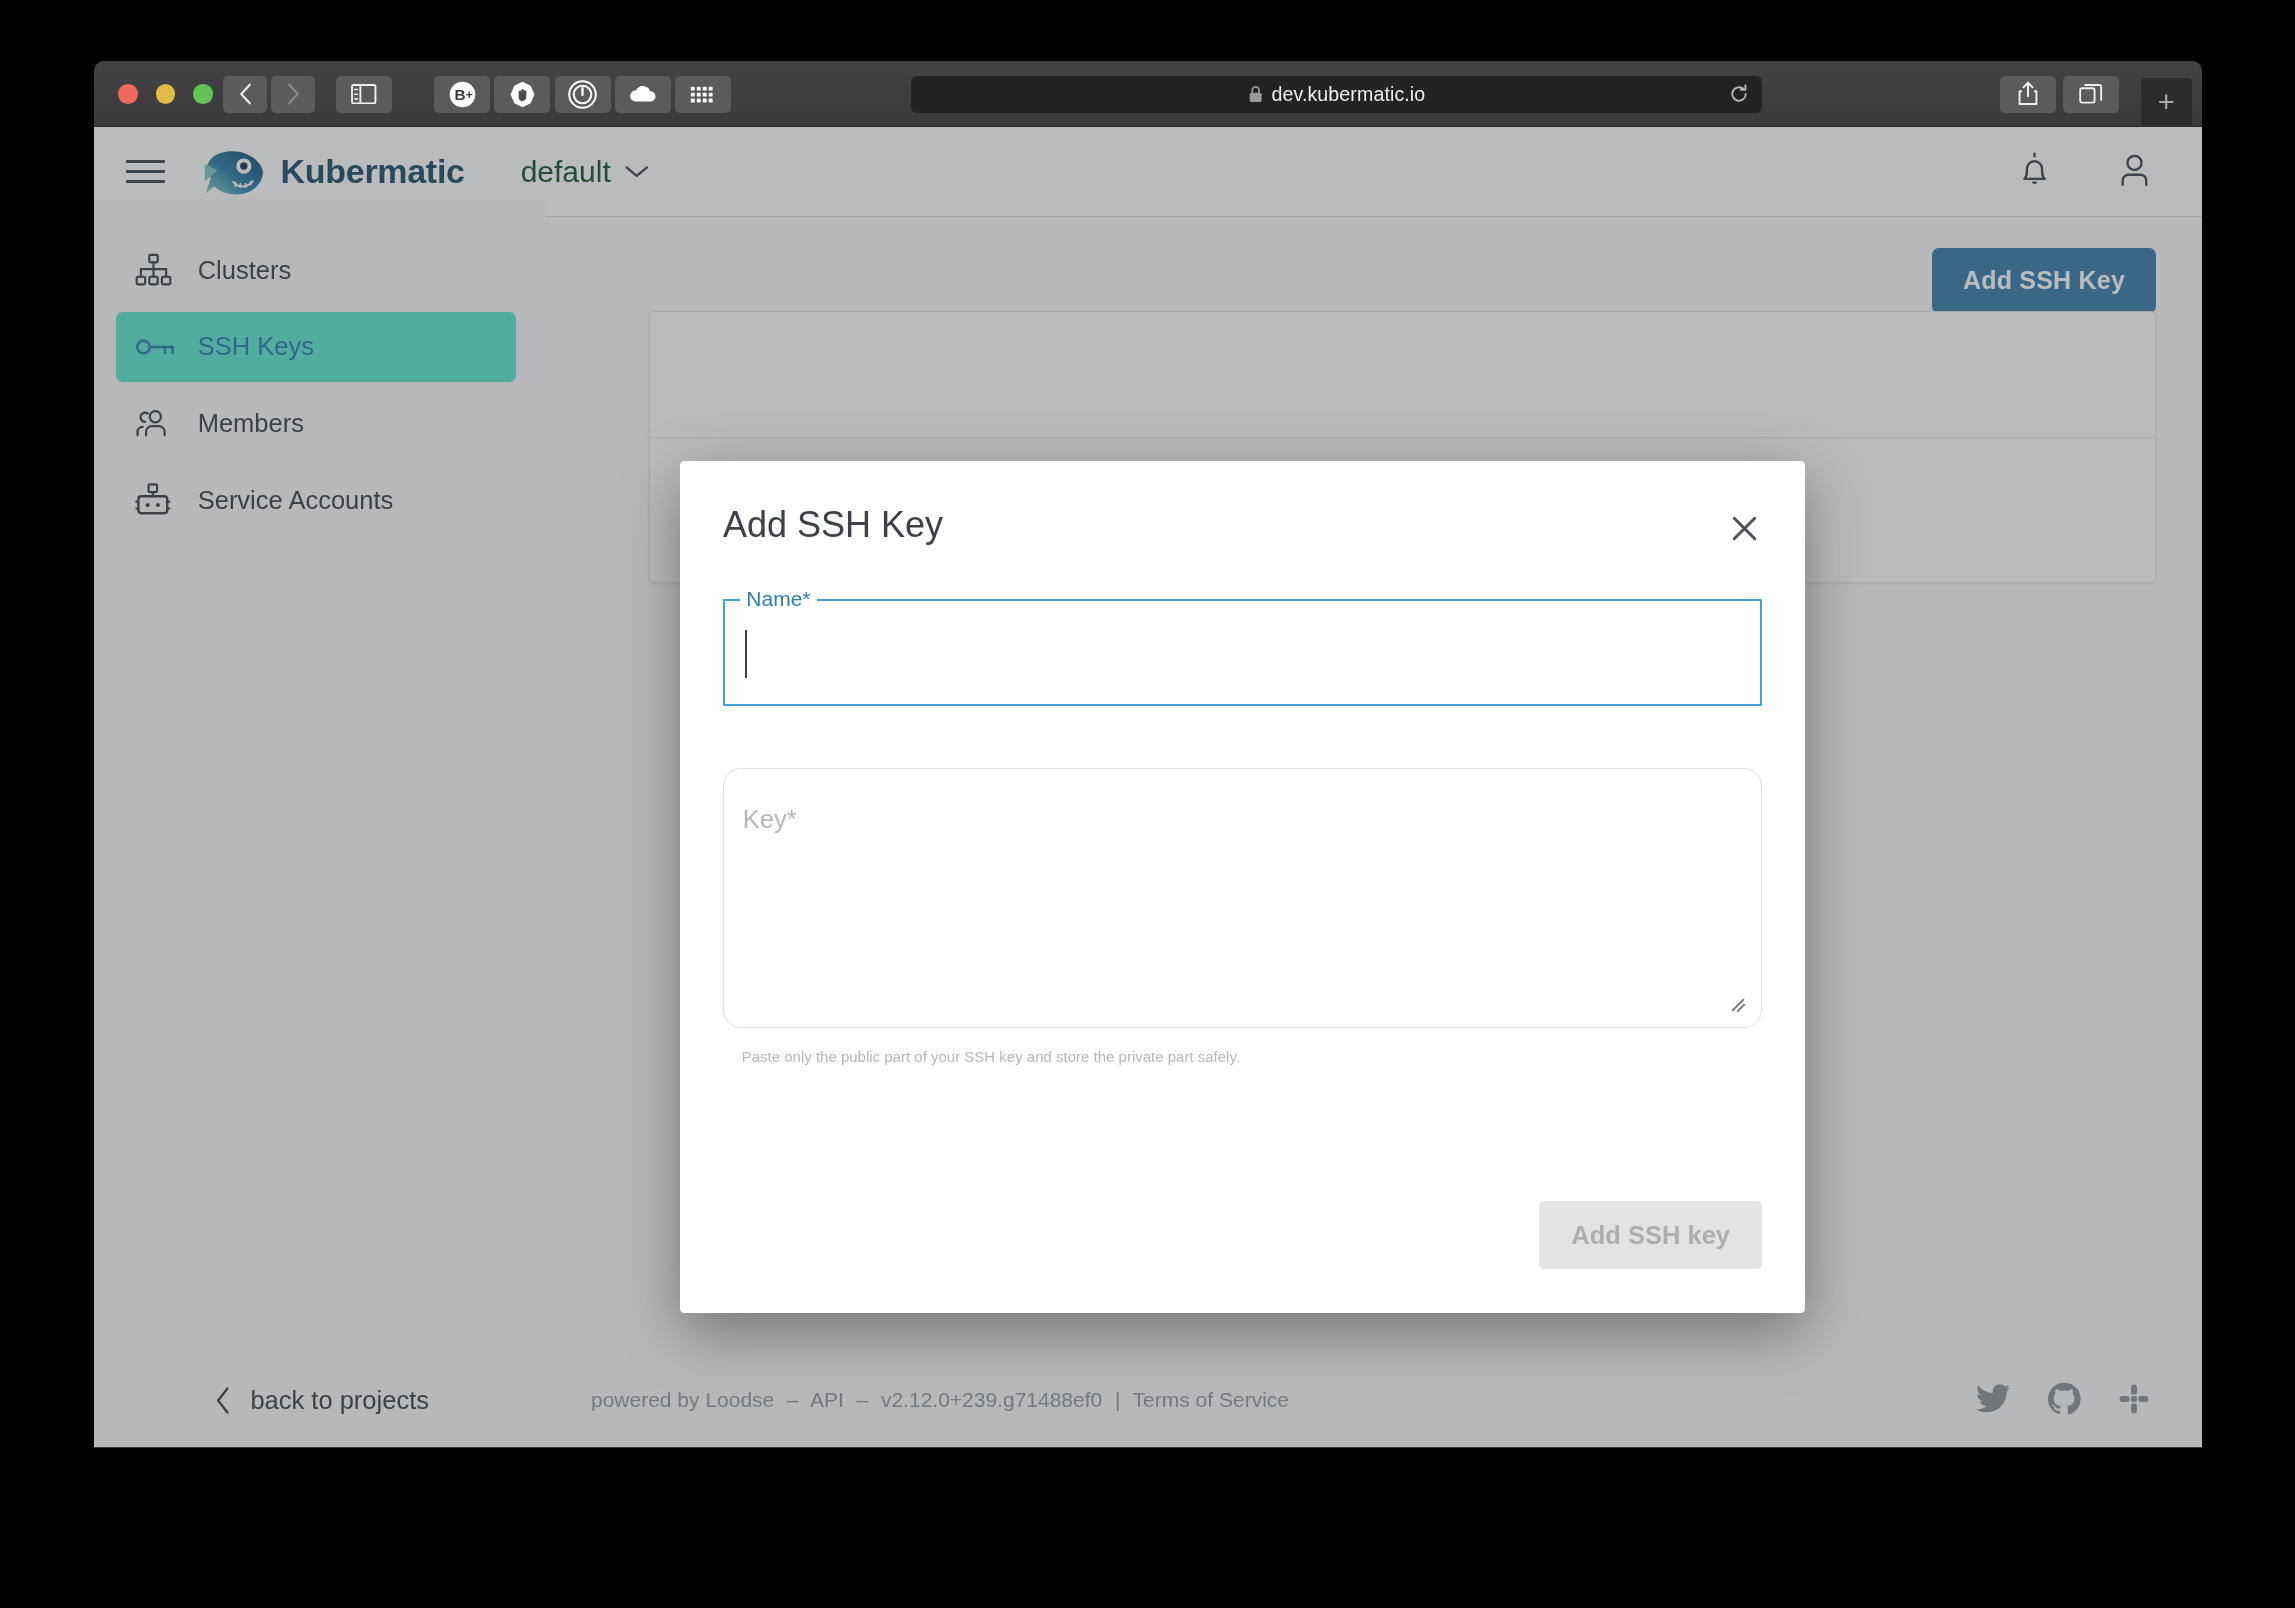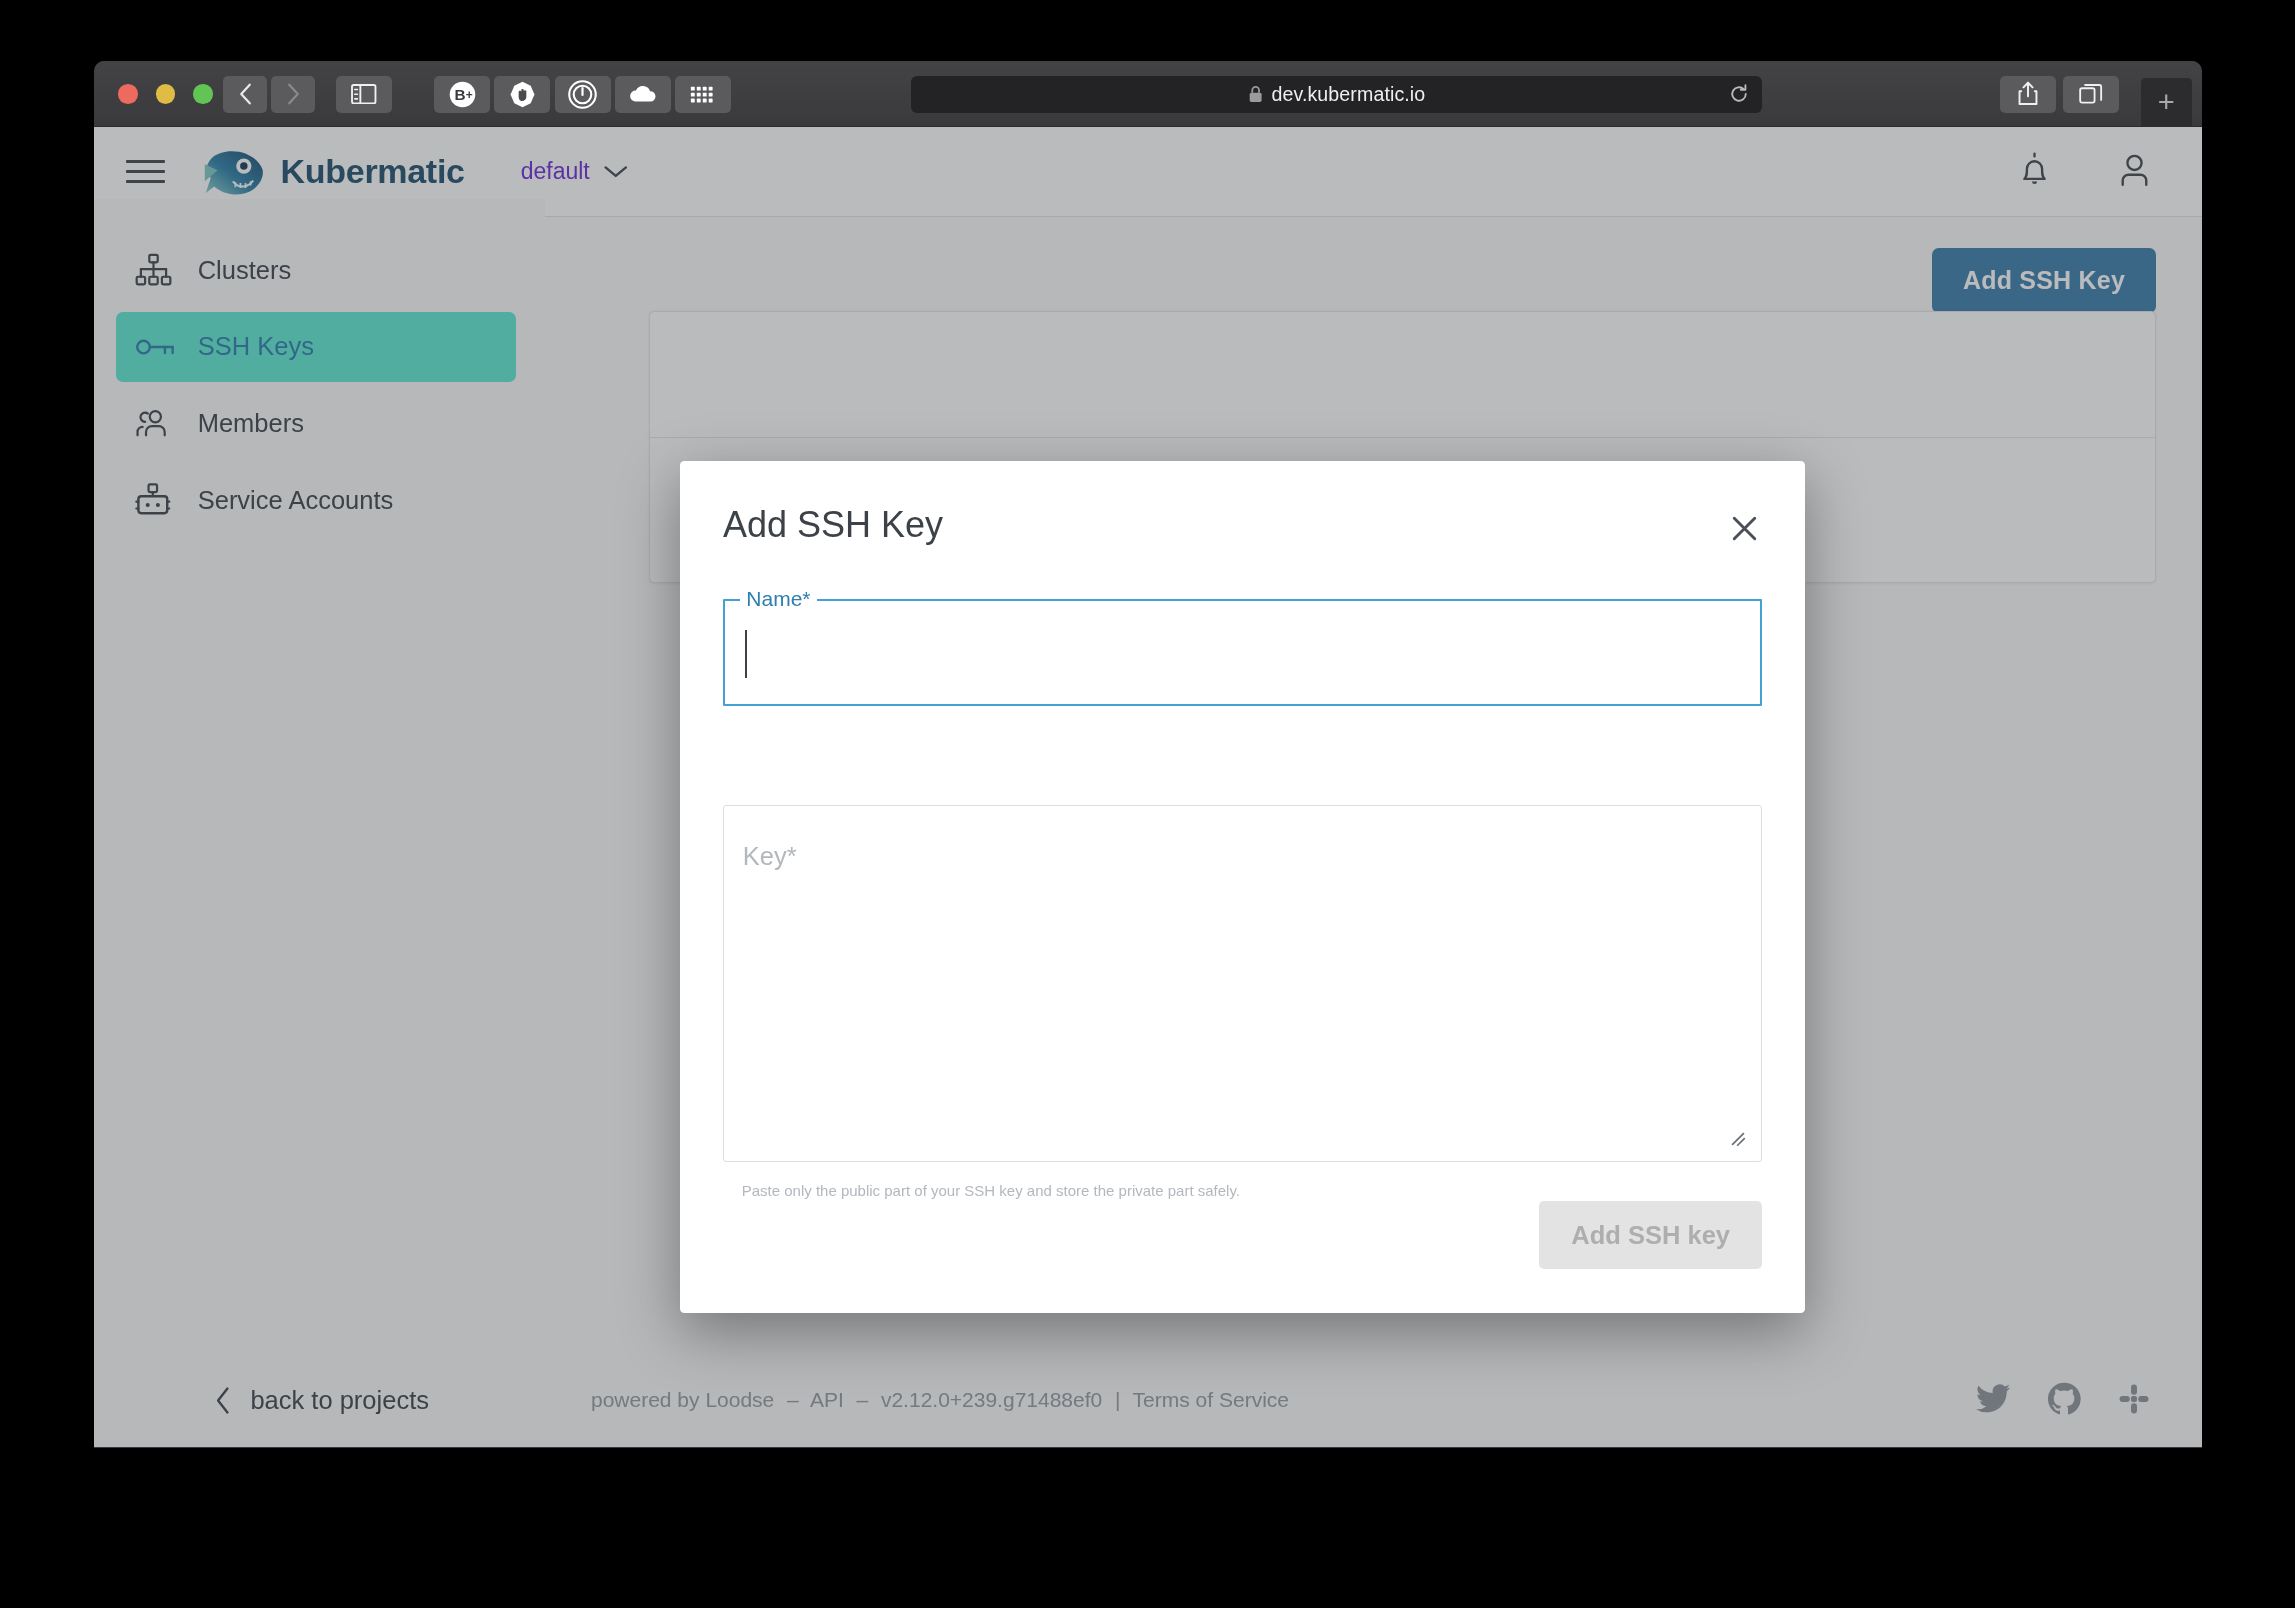--- a/index.html
+++ b/index.html
@@ -81,21 +81,21 @@
     height: 90px;
     background: #fff;
     border-bottom: 0.9px solid #e2e2e2;
     display: flex; align-items: center;
   }
   #menu-toggle { margin-left: 32px; width: 39px; display: flex; flex-direction: column; gap: 6.8px; cursor: pointer; }
   #menu-toggle span { display: block; height: 3.4px; background: #40454b; border-radius: 0.9px; }
   #brand { display: flex; align-items: center; gap: 13.6px; margin-left: 37px; }
   #brand-name { font-size: 34px; font-weight: 700; color: #1d4e6b; letter-spacing: -0.3px; }
   #project-select { display: flex; align-items: center; gap: 13.6px; margin-left: 56px; cursor: pointer; }
-  #project-name { font-size: 23px; color: #6d28d9; }
+  #project-name { font-size: 30px; color: #14532d; }
   #header-actions { position: absolute; right: 49px; display: flex; align-items: center; gap: 63px; }
 
   
   #sidebar {
     position: absolute; left: 0; top: 72px;
     width: 451px; bottom: 0;
     background: #fafafa;
     padding-top: 36px;
   }
   .nav-item {
@@ -206,24 +206,24 @@
     left: 20.4px; top: 29px;
     width: 1.7px; height: 48px;
     background: #3c4248;
     animation: blink 1.06s step-end infinite;
   }
   @keyframes blink { 50% { opacity: 0; } }
 
   
   #key-field {
     position: relative;
-    margin-top: 99px;
-    height: 357px;
+    margin-top: 62px;
+    height: 260px;
     border: 0.9px solid #dcdfe2;
-    border-radius: 3px;
+    border-radius: 18px;
   }
   #key-textarea {
     position: absolute; left: 18.7px; top: 36px; right: 13.6px; bottom: 13.6px;
     border: none; outline: none; resize: none; background: transparent;
     font-size: 25.5px; color: #3c4248;
     font-family: "Liberation Sans", sans-serif;
   }
   #key-textarea::placeholder { color: #b3b8bd; }
   #key-resize-grip { position: absolute; right: 12px; bottom: 8.5px; }
 

